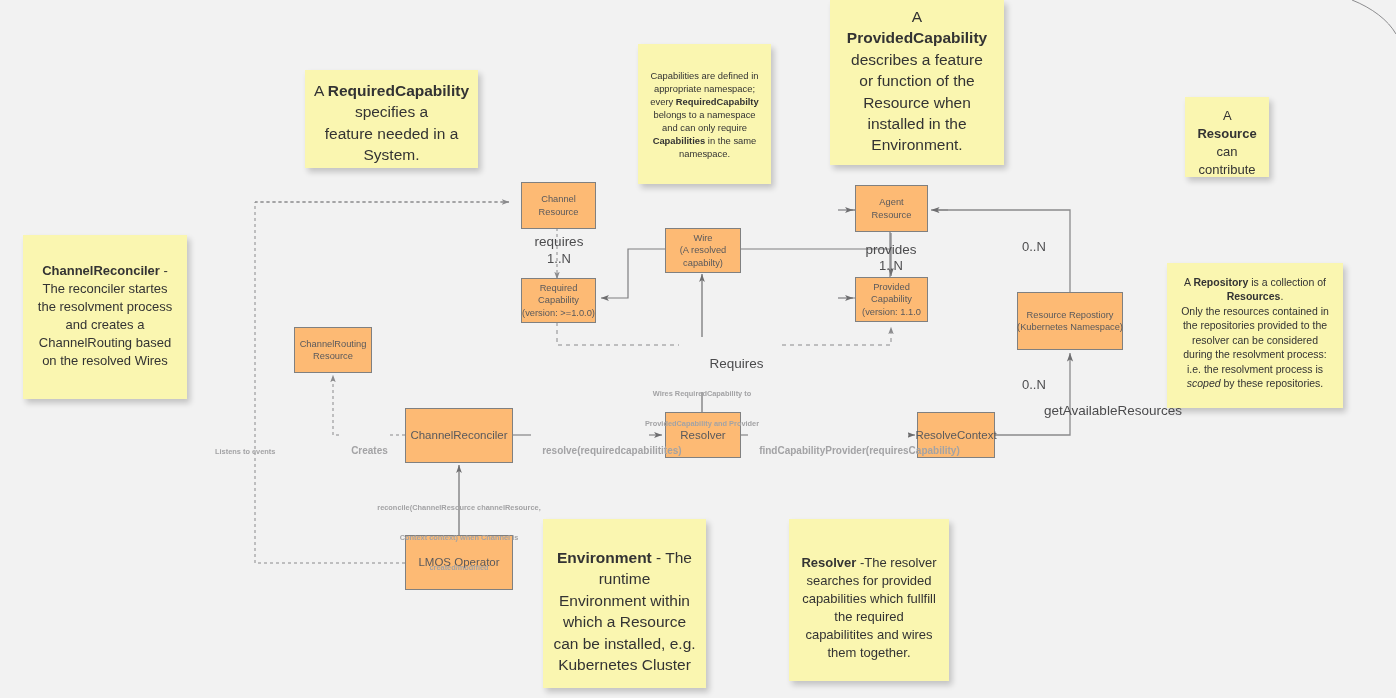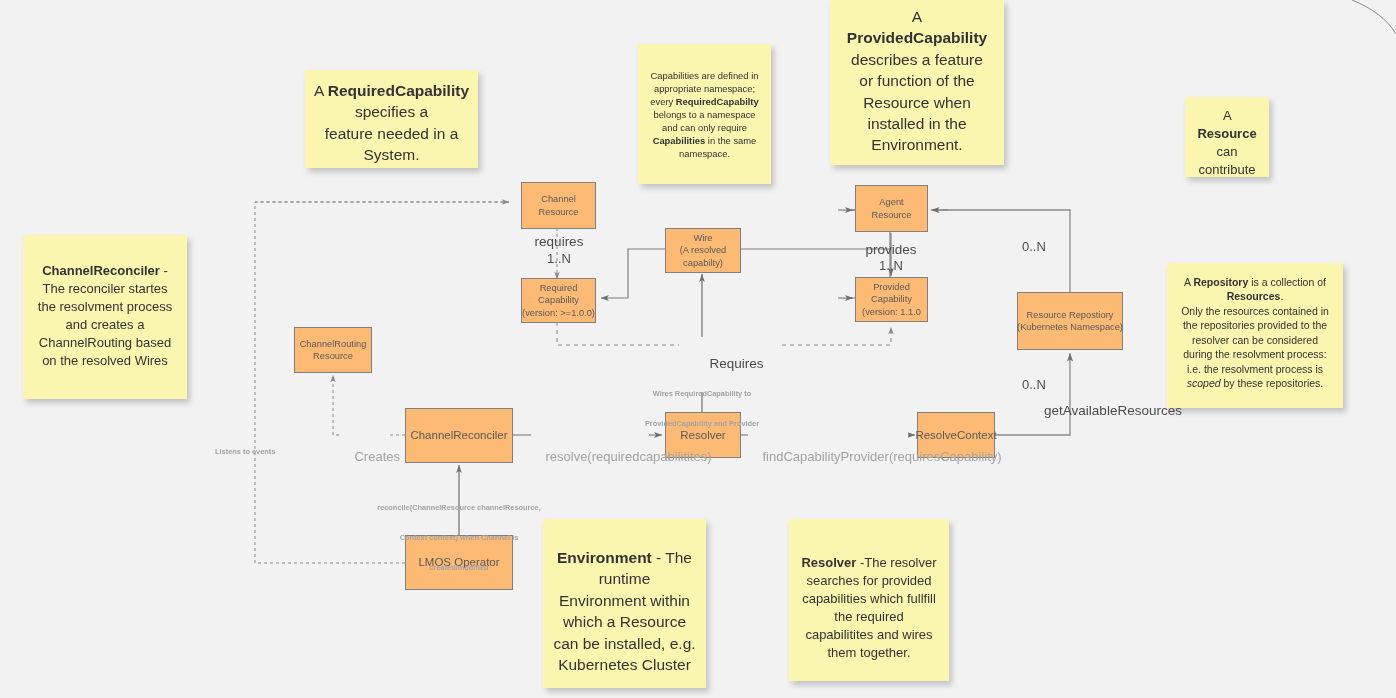--- a/index.html
+++ b/index.html
@@ -57,21 +57,21 @@
   
   .lbl {
     position: absolute;
     color: #5c5c5e;
     text-align: center;
     line-height: 1.35;
     white-space: pre;
   }
   .lbl-mult { font-size: 13px; color: #4e4e50; }
   .lbl-tiny { font-size: 7.4px; font-weight: bold; color: #a3a3a5; }
-  .lbl-tiny2{ font-size: 13px; font-weight: normal; color: #a3a3a5; }
+  .lbl-tiny2{ font-size: 10px; font-weight: bold; color: #a3a3a5; }
   .lbl-big  { font-size: 13.5px; color: #4b4b4d; }
 </style>
 </head>
 <body>
 
 <div id="canvas">
 
   <svg class="wires" viewBox="0 0 1396 698">
     <defs>
       <marker id="arrow" markerWidth="9" markerHeight="9" refX="7.2" refY="3" orient="auto" markerUnits="strokeWidth">

